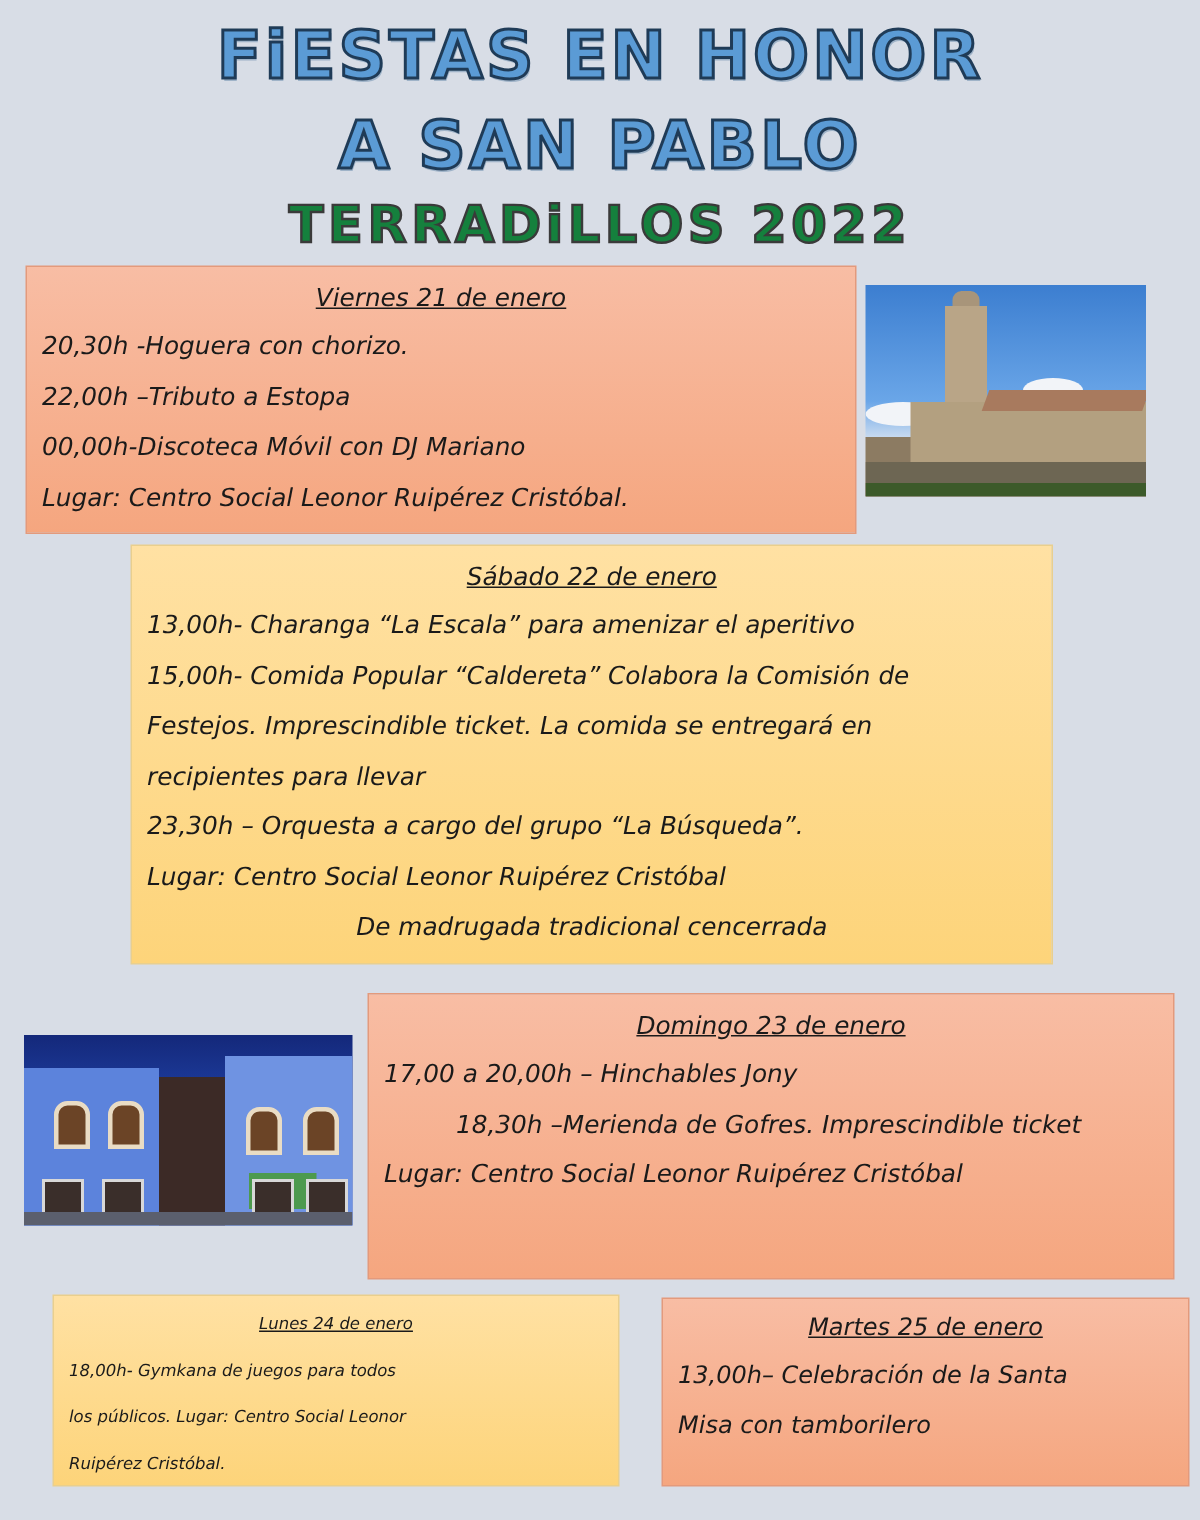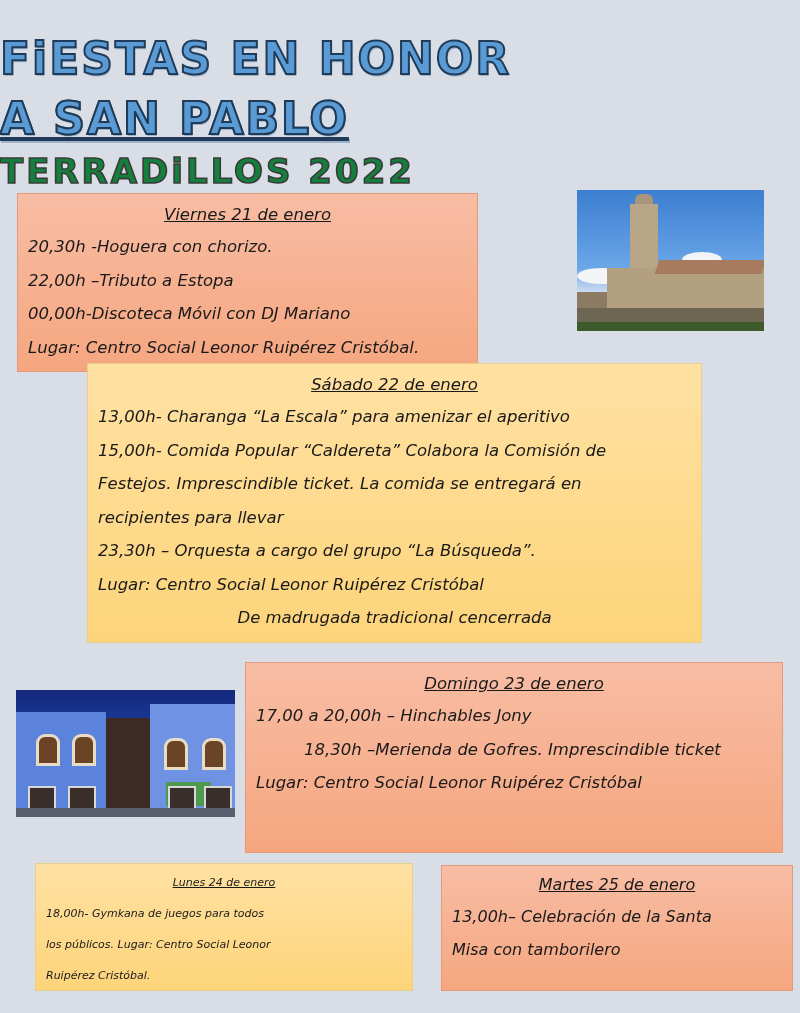--- a/index.html
+++ b/index.html
@@ -3,31 +3,31 @@
 <meta charset="utf-8">
 <style>
   html, body { margin:0; padding:0; }
   body {
     width:800px; height:1013px; position:relative; overflow:hidden;
     background:#d8dde6;
     font-family:"DejaVu Sans", sans-serif;
     color:#1a1a1a;
   }
   .title {
-    position:absolute; left:0; width:800px; 
+    position:absolute; left:0; width:800px; text-align:center;
     font-family:"DejaVu Sans", sans-serif; font-weight:bold;
-    letter-spacing:2px; line-height:1;margin-top:21px;
+    letter-spacing:2px; line-height:1;
   }
   .t1, .t2 {
     color:#5b9bd5; font-size:44px;
     -webkit-text-stroke:2px #1f3b57;
     text-shadow:1px 2px 0 #9fb3c8;
   }
   .t1 { top:16px; }
-  .t2 { top:76px;text-decoration:underline; }
+  .t2 { top:76px; }
   .t3 {
     top:133px; font-size:34px; color:#15803d;
     -webkit-text-stroke:1.6px #3a3a3a;
     letter-spacing:3px;
   }
   .box {
     position:absolute; box-sizing:border-box;
     padding:6px 10px 0 10px;
     font-size:16.5px; line-height:33.5px;
     font-style:italic;
@@ -74,21 +74,21 @@
   .hall .green { position:absolute; left:150px; top:92px; width:45px; height:24px; background:#4d9a4e; }
   .hall .ground { position:absolute; left:0; top:118px; width:219px; height:9px; background:#5b5f6d; }
 </style>
 </head>
 <body>
 
 <div class="title t1">FiESTAS EN HONOR</div>
 <div class="title t2">A SAN PABLO</div>
 <div class="title t3">TERRADiLLOS  2022</div>
 
-<div class="box salmon" style="left:17px; top:193px; width:461px; height:179px;">
+<div class="box salmon" style="left:17px; top:177px; width:554px; height:179px;">
   <div class="head">Viernes 21 de enero</div>
   <div class="line">20,30h -Hoguera con chorizo.</div>
   <div class="line">22,00h –Tributo a Estopa</div>
   <div class="line">00,00h-Discoteca Móvil con DJ Mariano</div>
   <div class="line">Lugar: Centro Social Leonor Ruipérez Cristóbal.</div>
 </div>
 
 <div class="photo church">
   <div class="cloud" style="left:0;top:78px;width:50px;height:16px;"></div>
   <div class="cloud" style="left:105px;top:62px;width:40px;height:16px;"></div>

